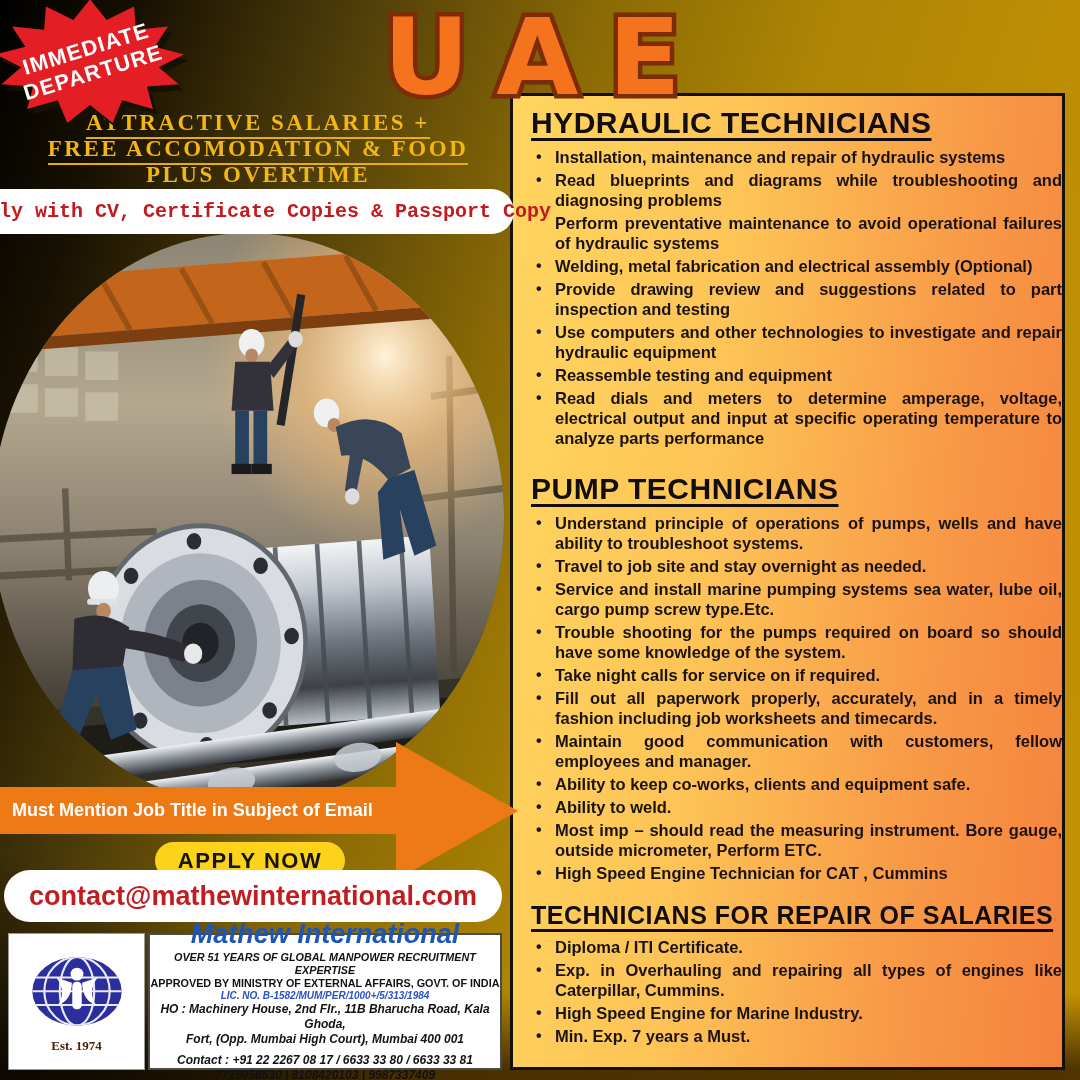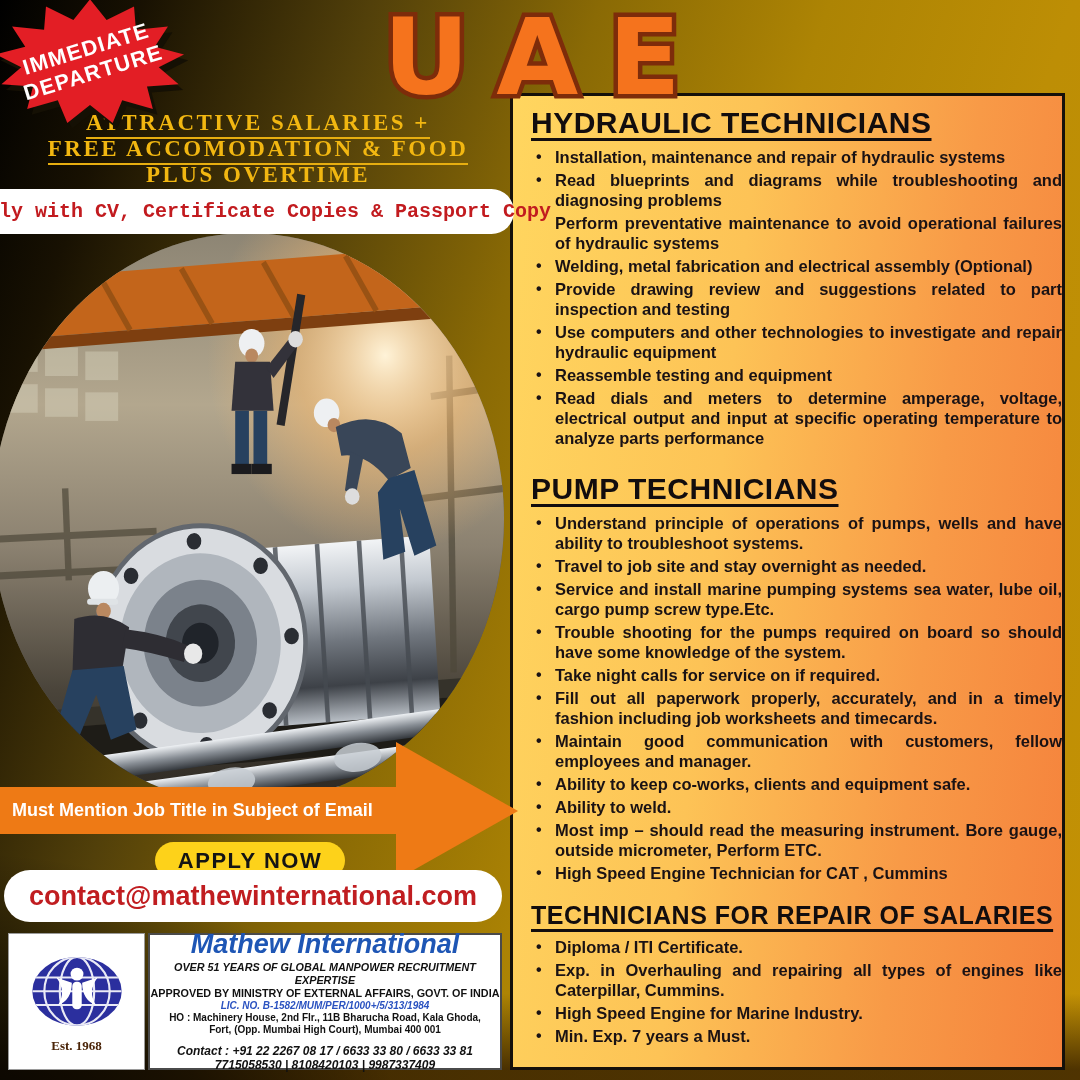--- a/index.html
+++ b/index.html
@@ -61,21 +61,21 @@
     border:1px solid #9a9a9a;box-sizing:border-box;display:flex;flex-direction:column;
     align-items:center;justify-content:center;}
   .logo-box .est{font-family:"Liberation Serif",serif;font-weight:700;font-size:13px;color:#4a2408;margin-top:2px;}
   .info-box{position:absolute;left:148px;top:933px;width:354px;height:137px;z-index:7;background:#fff;
     border:2px solid #4a4a4a;box-sizing:border-box;display:flex;flex-direction:column;
     align-items:center;justify-content:center;text-align:center;color:#111;line-height:1.22;}
   .info-box .company{color:#1e56b5;font-style:italic;font-weight:800;font-size:27px;line-height:1.05;margin-bottom:2px;}
   .info-box .tag1{font-style:italic;font-weight:700;font-size:10.8px;}
   .info-box .tag2{font-weight:700;font-size:10.8px;}
   .info-box .lic{color:#2a52c0;font-style:italic;font-weight:800;font-size:10px;}
-  .info-box .addr{font-weight:700;font-size:10px;}
+  .info-box .addr{font-style:italic;font-weight:700;font-size:12px;}
   .info-box .contact{font-style:italic;font-weight:700;font-size:12px;margin-top:7px;}
 </style>
 </head>
 <body>
 
 <div class="poster">
 
   <div class="panel">
     <div class="sec-hydraulic">
       <h2>HYDRAULIC TECHNICIANS</h2>
@@ -294,21 +294,21 @@
         <line x1="8" y1="48" x2="112" y2="48"></line>
         <line x1="8" y1="64" x2="112" y2="64"></line>
         <ellipse cx="60" cy="48" rx="20" ry="40"></ellipse>
         <ellipse cx="60" cy="48" rx="38" ry="40"></ellipse>
       </g>
       <circle cx="60" cy="28" r="7.5" fill="#ffffff"></circle>
       <rect x="54.5" y="37" width="11" height="32" rx="5" fill="#ffffff"></rect>
       <path d="M36,32 q12,16 2,32 q16,-6 16,-26 Z" fill="#ffffff"></path>
       <path d="M84,32 q-12,16 -2,32 q-16,-6 -16,-26 Z" fill="#ffffff"></path>
     </svg>
-    <div class="est">Est. 1968</div>
+    <div class="est">Est. 1974</div>
   </div>
 
   <div class="info-box">
     <div class="company">Mathew International</div>
     <div class="tag1">OVER 51 YEARS OF GLOBAL MANPOWER RECRUITMENT EXPERTISE</div>
     <div class="tag2">APPROVED BY MINISTRY OF EXTERNAL AFFAIRS, GOVT. OF INDIA</div>
     <div class="lic">LIC. NO. B-1582/MUM/PER/1000+/5/313/1984</div>
     <div class="addr">HO : Machinery House, 2nd Flr., 11B Bharucha Road, Kala Ghoda,</div>
     <div class="addr">Fort, (Opp. Mumbai High Court), Mumbai 400 001</div>
     <div class="contact">Contact  :  +91 22 2267 08 17 / 6633 33 80 / 6633 33 81</div>

